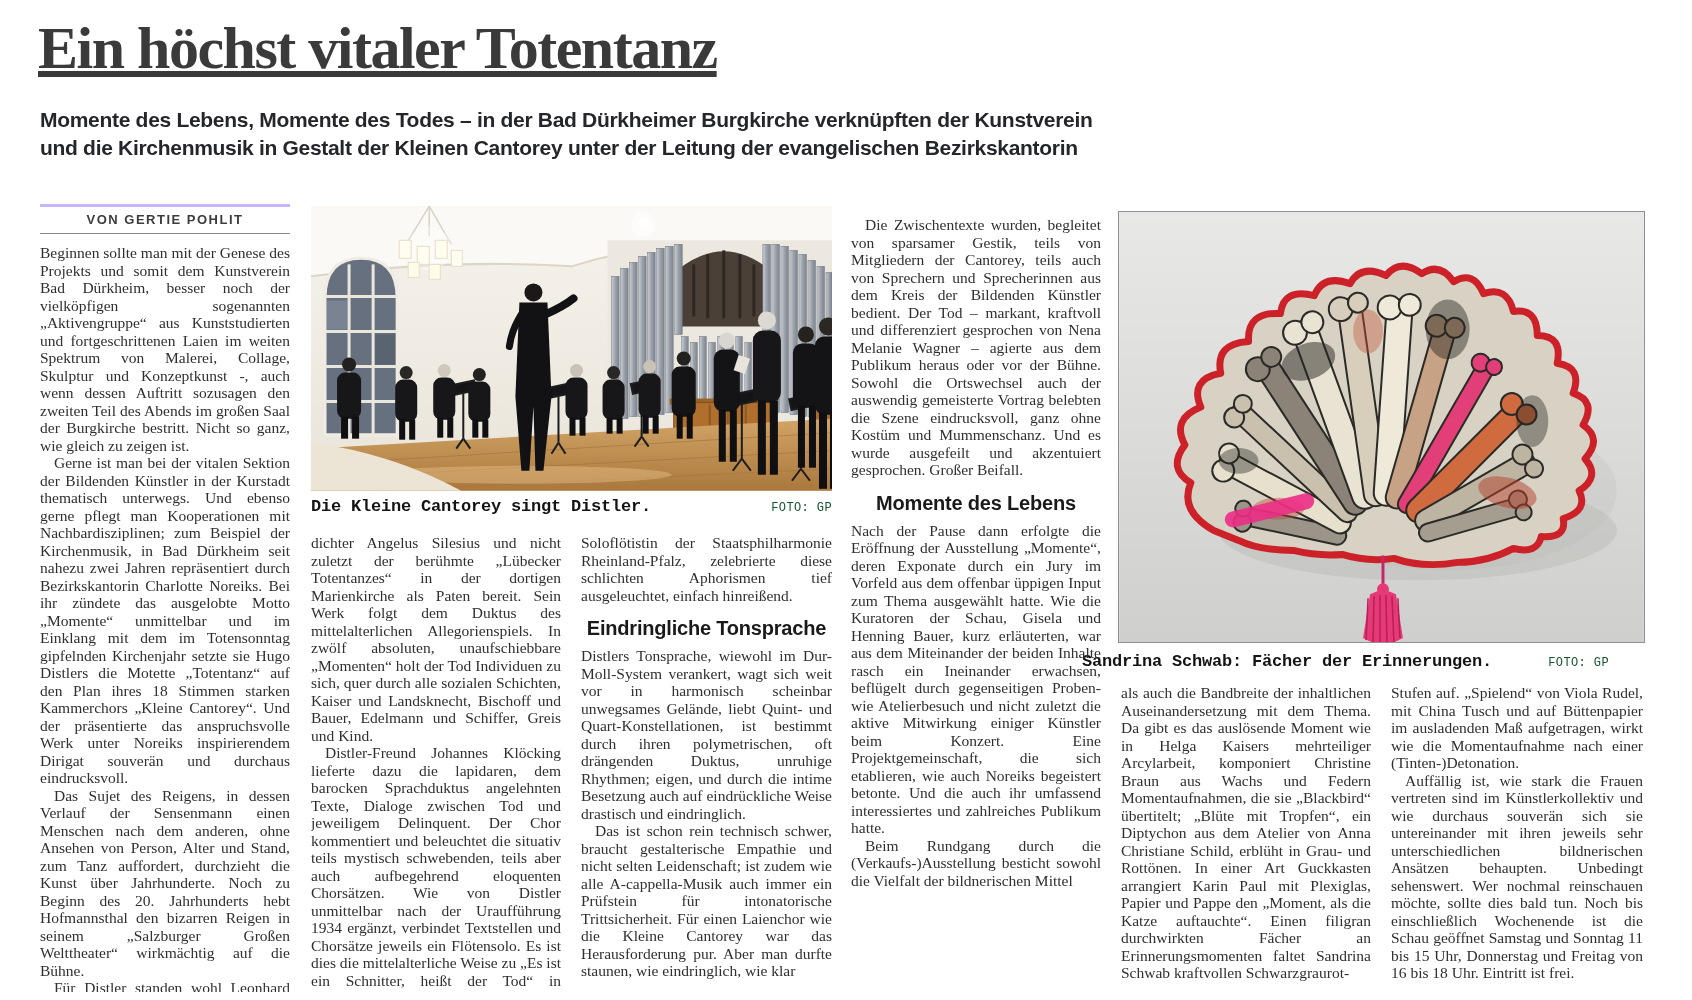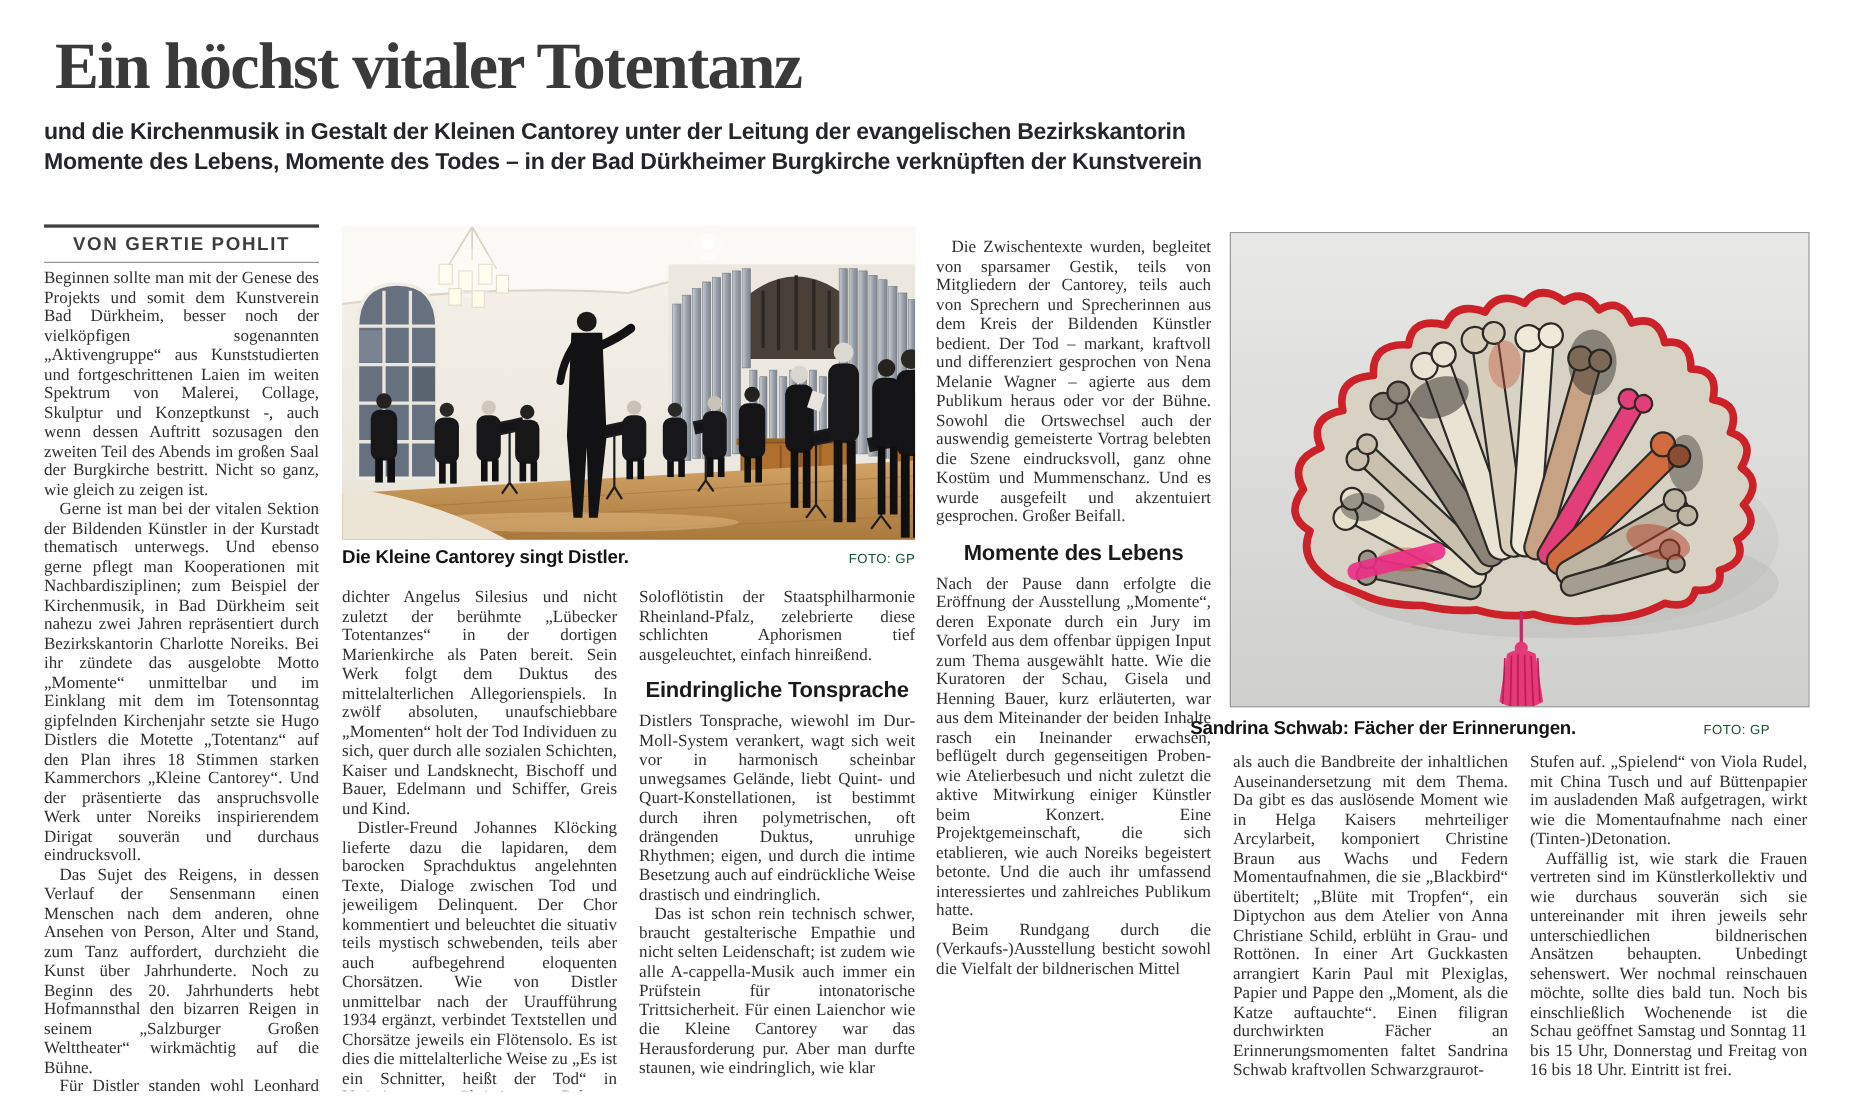--- a/index.html
+++ b/index.html
@@ -1,54 +1,54 @@
 <!DOCTYPE html>
 <html lang="de"><head>
 <meta charset="utf-8">
 <style>
   html,body{margin:0;padding:0;background:#ffffff;}
   .page{position:relative;width:1692px;height:1000px;background:#fff;overflow:hidden;
         font-family:"Liberation Serif", serif;color:#2f2f2f;}
   
-  .headline{position:absolute;left:38px;top:12px;margin:12px;font-family:"Liberation Serif",serif;
-            font-weight:bold;font-size:60px;line-height:72px;letter-spacing:-1.5px;color:#3a3a3a;}
+  .headline{position:absolute;left:38px;top:12px;margin:0;font-family:"Liberation Serif",serif;
+            font-weight:bold;font-size:60px;line-height:72px;letter-spacing:-1.5px;color:#3a3a3a;text-decoration:underline;}
   .standfirst{position:absolute;left:40px;top:106px;width:1090px;
               font-family:"Liberation Sans",sans-serif;font-weight:bold;font-size:21px;
               line-height:28px;letter-spacing:-0.3px;color:#24262b;}
   
   .byline{position:absolute;left:40px;top:204px;width:250px;text-align:center;
-          border-top:3px solid #404040;border-bottom:1.5px solid #8a8a8a;padding:5px 0 6px;
-          font-family:"Liberation Sans",sans-serif;font-size:17px;font-weight:bold;
+          border-top:3px solid #c4b5fd;border-bottom:1.5px solid #8a8a8a;padding:5px 0 6px;
+          font-family:"Liberation Sans",sans-serif;font-size:13px;font-weight:bold;
           letter-spacing:1.5px;color:#3c3c3c;}
   
   .col{position:absolute;font-size:15.5px;line-height:17.5px;text-align:justify;overflow:hidden;
        overflow-wrap:break-word;hyphens:auto;}
   .col p{margin:0;}
   .col p.ind{text-indent:14px;}
   .xh{margin:13px 0 8px 0;font-family:"Liberation Sans",sans-serif;font-weight:bold;
       font-size:20px;line-height:22px;color:#1a1a1a;letter-spacing:-0.2px;text-align:center;}
   
   .photo{position:absolute;overflow:hidden;background:#eee;}
   .photo svg{display:block;}
   .framed{border:1px solid #8f8f8f;}
   .caprow{position:absolute;display:flex;justify-content:space-between;align-items:baseline;
-          font-family:Liberation Sans, sans-serif;}
+          font-family:Liberation Mono, monospace;}
   .cap{font-weight:bold;font-size:17px;color:#141414;letter-spacing:-0.2px;}
   .credit{font-size:12px;color:#14532d;letter-spacing:0.4px;}
 </style>
 </head>
 <body>
 
 <main class="page">
 
   <h1 class="headline">Ein höchst vitaler Totentanz</h1>
 
   <div class="standfirst">
+    <div>Momente des Lebens, Momente des Todes – in der Bad Dürkheimer Burgkirche verknüpften der Kunstverein</div>
     <div>und die Kirchenmusik in Gestalt der Kleinen Cantorey unter der Leitung der evangelischen Bezirkskantorin</div>
-    <div>Momente des Lebens, Momente des Todes – in der Bad Dürkheimer Burgkirche verknüpften der Kunstverein</div>
   </div>
 
   <div class="byline">VON GERTIE POHLIT</div>
 
   <figure class="photo" style="left:311px;top:206px;width:521px;height:285px;margin:0;position:absolute;">
     <svg width="521" height="285" viewBox="0 0 520 284">
       <defs>
         <linearGradient id="wall" x1="0" y1="0" x2="0" y2="1">
           <stop offset="0" stop-color="#f6f3ed"></stop>
             <stop offset="1" stop-color="#e9e4d8"></stop>

